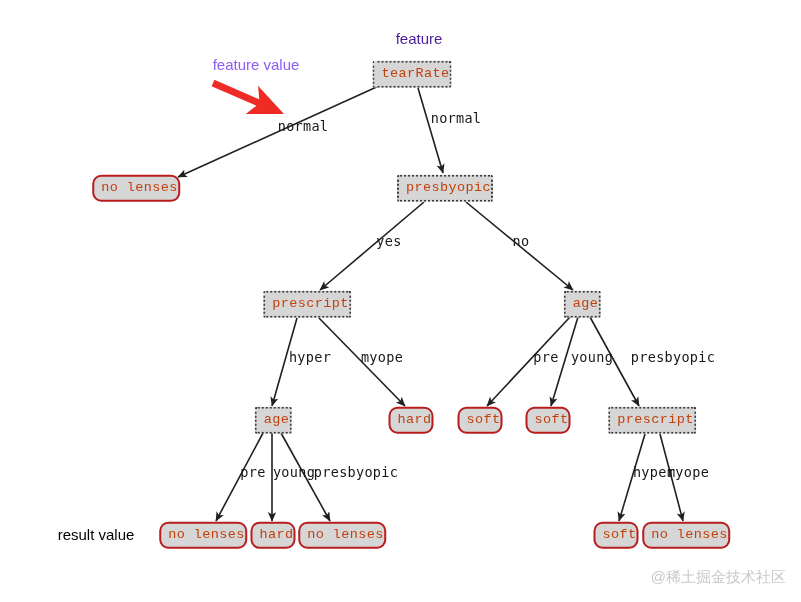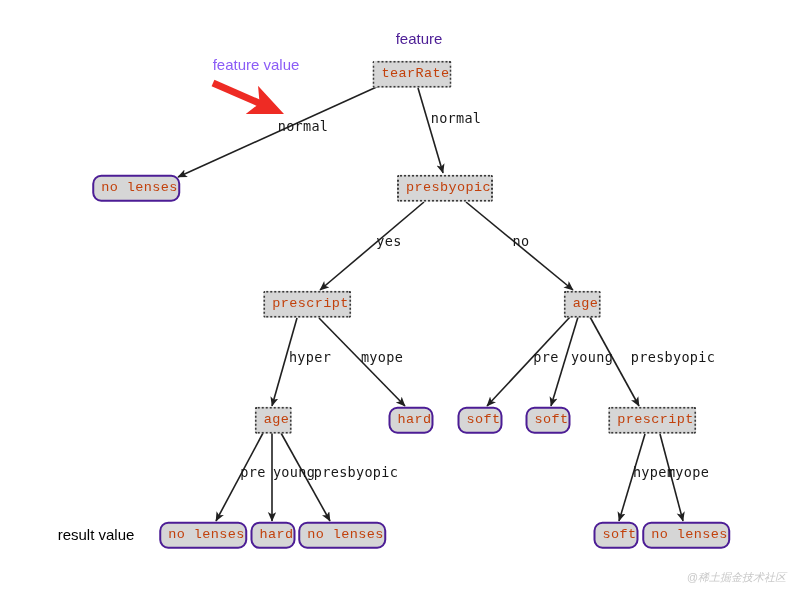--- a/index.html
+++ b/index.html
@@ -38,21 +38,21 @@
     box-sizing: border-box;
     text-align: center;
     z-index: 5;
   }
   .node.decision {
     border: 2px dotted #3a3a3a;
     border-radius: 2px;
     background: #d6d6d6;
   }
   .node.leaf {
-    border: 2px solid #4c1d95;
+    border: 2px solid #b91c1c;
     border-radius: 9px;
     background: #d6d6d6;
   }
   .edge-label {
     position: absolute;
     transform: translate(-50%, -50%);
     font-family: "DejaVu Sans Mono", monospace;
     font-size: 13.5px;
     color: #171717;
     white-space: pre;
@@ -64,25 +64,24 @@
     transform: translate(-50%, -50%);
     font-family: "Liberation Sans", sans-serif;
     font-size: 15px;
     white-space: pre;
     z-index: 6;
   }
   .watermark {
     position: absolute;
     transform: translate(-100%, -50%);
     font-family: "Liberation Sans", sans-serif;
-    font-size: 11px;
+    font-size: 15px;
     color: #c9c9c9;
     white-space: pre;
     z-index: 6;
-    font-style: italic;
   }
 </style>
 </head>
 <body>
 
 <div id="canvas">
 
   <svg id="tree-svg" viewBox="0 0 801 602" xmlns="http://www.w3.org/2000/svg">
     <defs>
       <marker id="arrowhead" markerWidth="7" markerHeight="7" refX="5.6" refY="2.6" orient="auto" markerUnits="strokeWidth">

